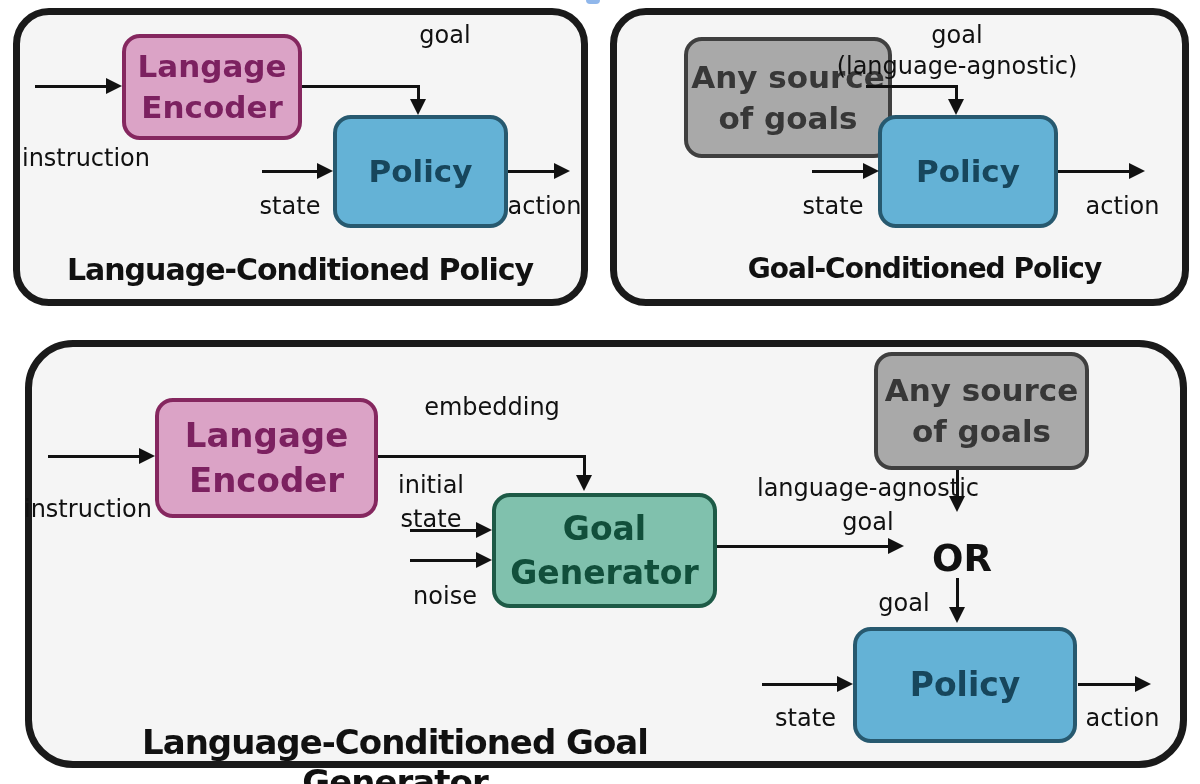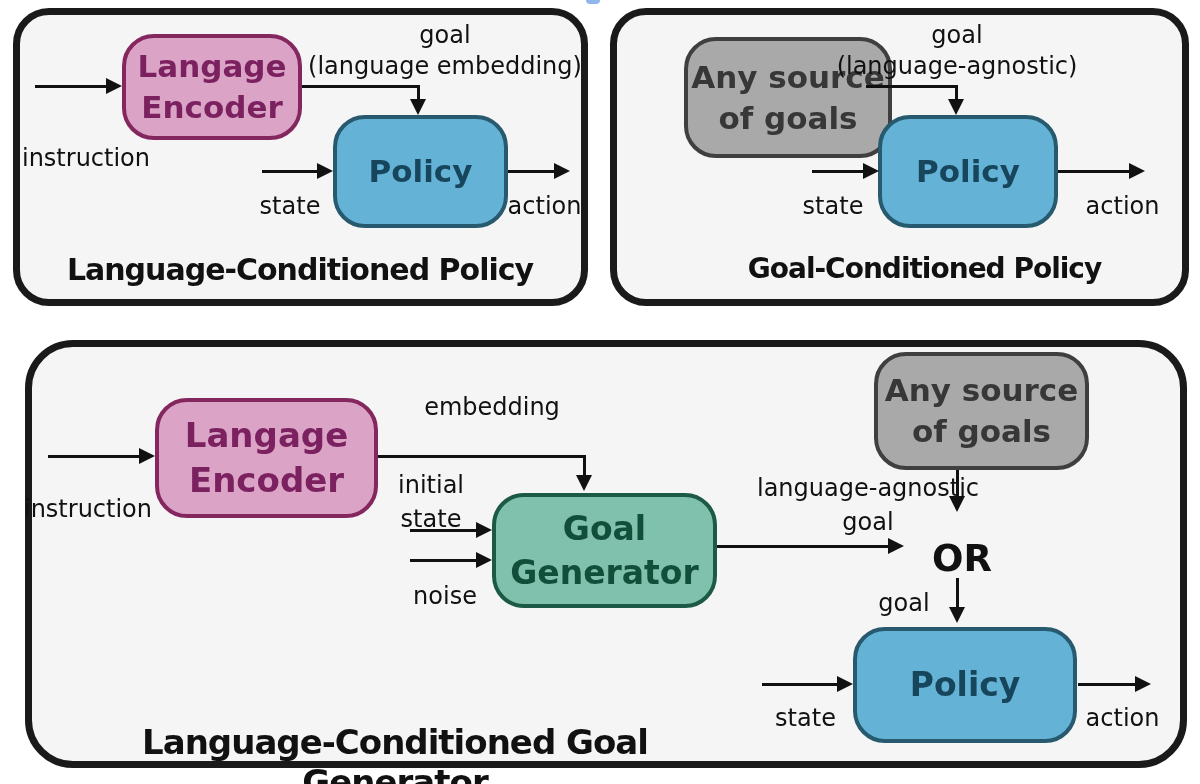--- a/index.html
+++ b/index.html
@@ -7,21 +7,21 @@
     position:relative;width:1200px;height:784px;background:#ffffff;
     font-family:"DejaVu Sans","Liberation Sans",sans-serif;overflow:hidden;
   }
   .panel{
     position:absolute;background:var(--panel-bg,#f5f5f5);
     border:7px solid var(--panel-border,#1a1a1a);
     box-sizing:border-box;
   }
   .node{
     position:absolute;box-sizing:border-box;
-    border:4px solid #000;border-radius:32px;
+    border:4px solid #000;border-radius:18px;
     display:flex;flex-direction:column;align-items:center;justify-content:center;
     font-weight:600;text-align:center;line-height:1.32;
   }
   .node.pink{background:var(--pink-fill);border-color:var(--pink-border);color:var(--pink-text);}
   .node.blue{background:var(--blue-fill);border-color:var(--blue-border);color:var(--blue-text);}
   .node.teal{background:var(--teal-fill);border-color:var(--teal-border);color:var(--teal-text);}
   .node.gray{background:var(--gray-fill);border-color:var(--gray-border);color:var(--gray-text);margin-left:24px;}
   .lbl{position:absolute;color:#111;text-align:center;font-size:24px;line-height:1.42;}
   .title{position:absolute;color:#111;font-weight:700;text-align:center;letter-spacing:-1px;}
   .hline{position:absolute;height:3px;background:var(--arrow,#111);}
@@ -47,21 +47,20 @@
     <div class="arr-r" style="left:106px;top:78px;"></div>
     <div class="lbl" style="left:16px;top:141px;width:140px;">instruction</div>
 
     <div class="node pink" style="left:122px;top:34px;width:180px;height:106px;font-size:31px;">
       <div>Langage</div>
       <div>Encoder</div>
     </div>
 
     <div class="lbl" style="left:300px;top:20px;width:290px;line-height:1.28;">
       <div>goal</div>
-      <div>(language embedding)</div>
     </div>
 
     <div class="hline" style="left:302px;top:85px;width:118px;"></div>
     <div class="vline" style="left:417px;top:85px;height:16px;"></div>
     <div class="arr-d" style="left:410px;top:99px;"></div>
 
     <div class="node blue" style="left:333px;top:115px;width:175px;height:113px;font-size:31px;">
       <div>Policy</div>
     </div>
 

